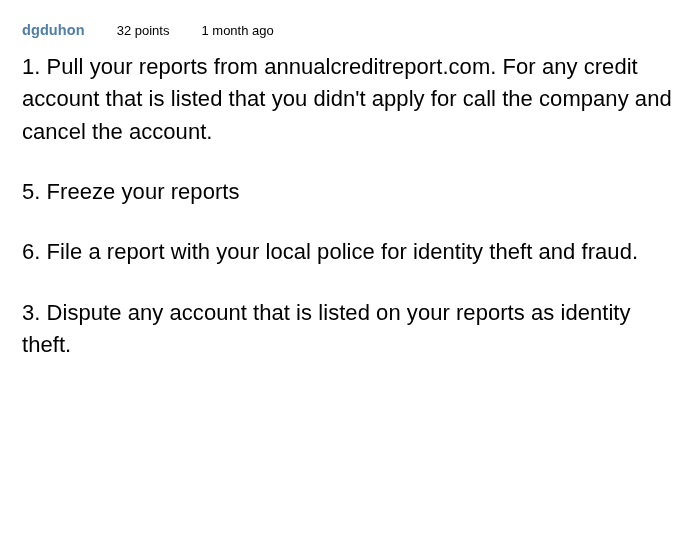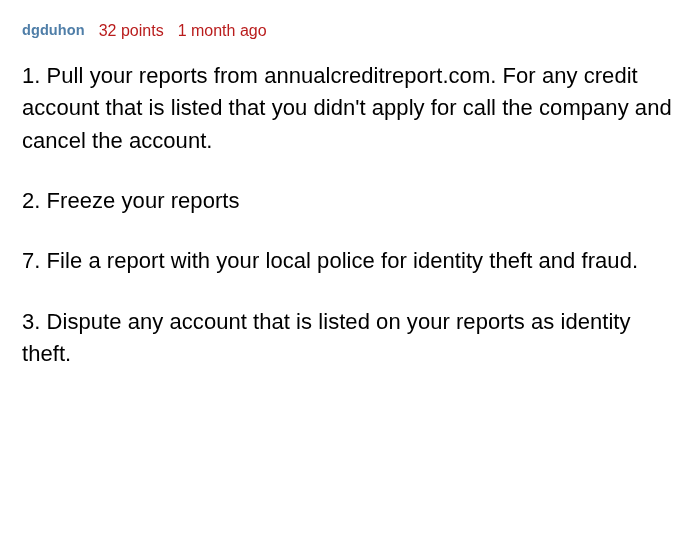--- a/index.html
+++ b/index.html
@@ -13,33 +13,33 @@
     font-family: "Liberation Sans", sans-serif;
     color: #1a1a1b;
     overflow: hidden;
   }
   .comment {
     padding: 22px 22px 0 22px;
     box-sizing: border-box;
   }
   .comment-meta {
     display: flex;
-    align-items: flex-start;
-    gap: 14px;
-    margin-bottom: 20px;
+    align-items: center;
+    gap: 32px;
+    margin-bottom: 13px;
   }
   .author {
     color: #4f7ea8;
     font-size: 14.5px;
     font-weight: bold;
     letter-spacing: 0.1px;
   }
   .points, .timestamp {
-    color: #b91c1c;
-    font-size: 16px;
+    color: #000000;
+    font-size: 13px;
   }
   .comment-body {
     font-size: 22px;
     line-height: 1.47;
     color: #000000;
     letter-spacing: 0.05px;
   }
   .para {
     margin: 0 0 28px 0;
   }
@@ -53,18 +53,18 @@
 <div class="comment">
 
   <div class="comment-meta">
     <span class="author">dgduhon</span>
     <span class="points">32 points</span>
     <span class="timestamp">1 month ago</span>
   </div>
 
   <div class="comment-body">
     <p class="para">1. Pull your reports from annualcreditreport.com. For any credit account that is listed that you didn't apply for call the company and cancel the account.</p>
-    <p class="para">2. Freeze your reports</p>
-    <p class="para">7. File a report with your local police for identity theft and fraud.</p>
+    <p class="para">5. Freeze your reports</p>
+    <p class="para">6. File a report with your local police for identity theft and fraud.</p>
     <p class="para">3. Dispute any account that is listed on your reports as identity theft.</p>
   </div>
 
 </div>
 
 </body></html>

